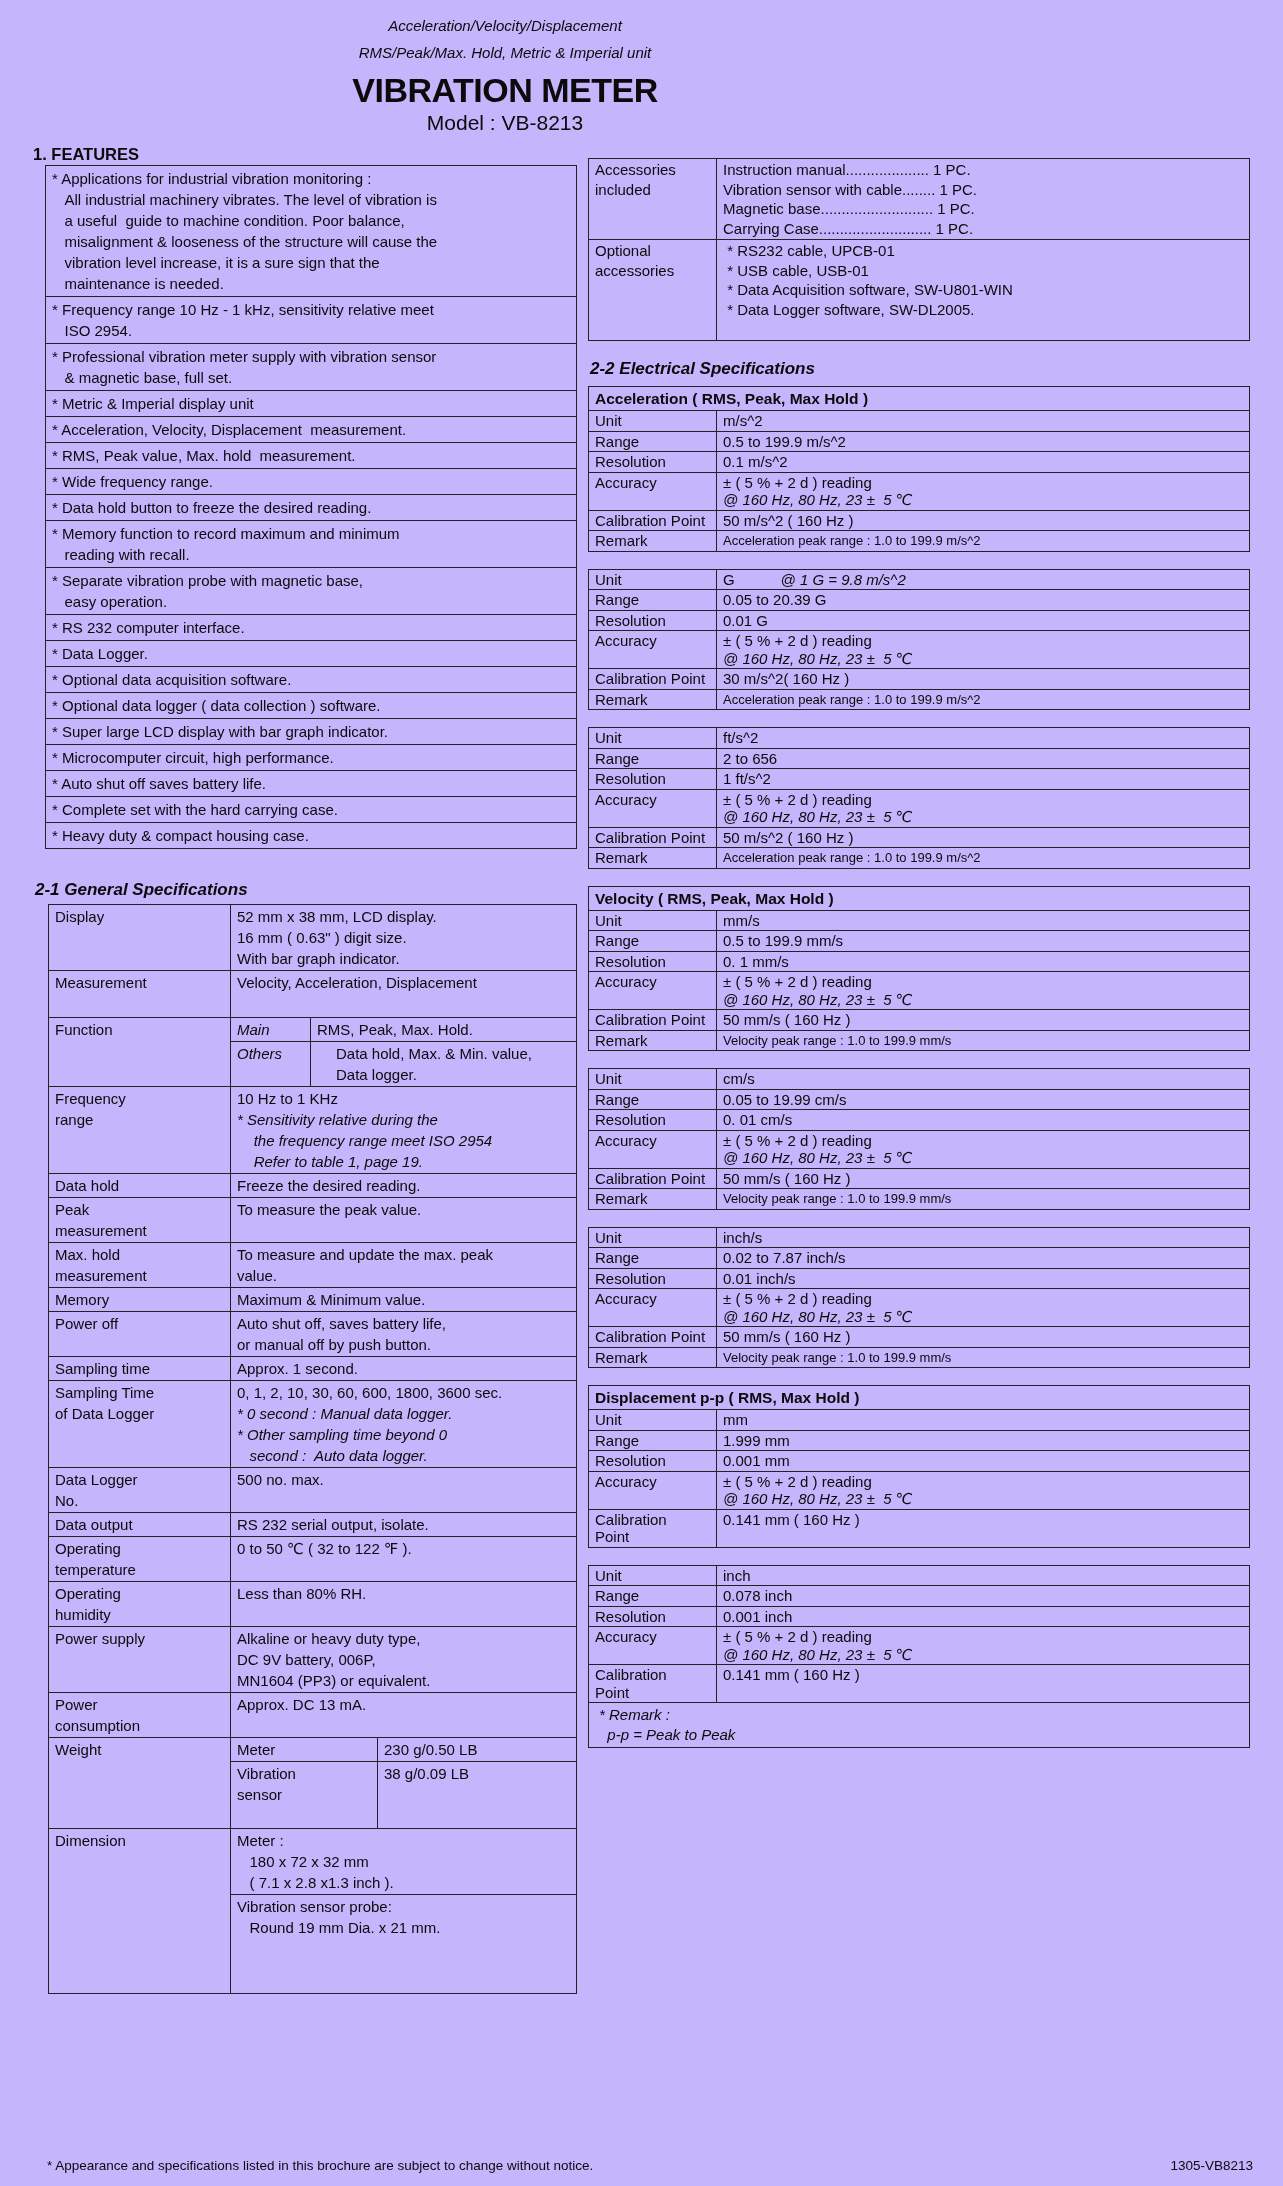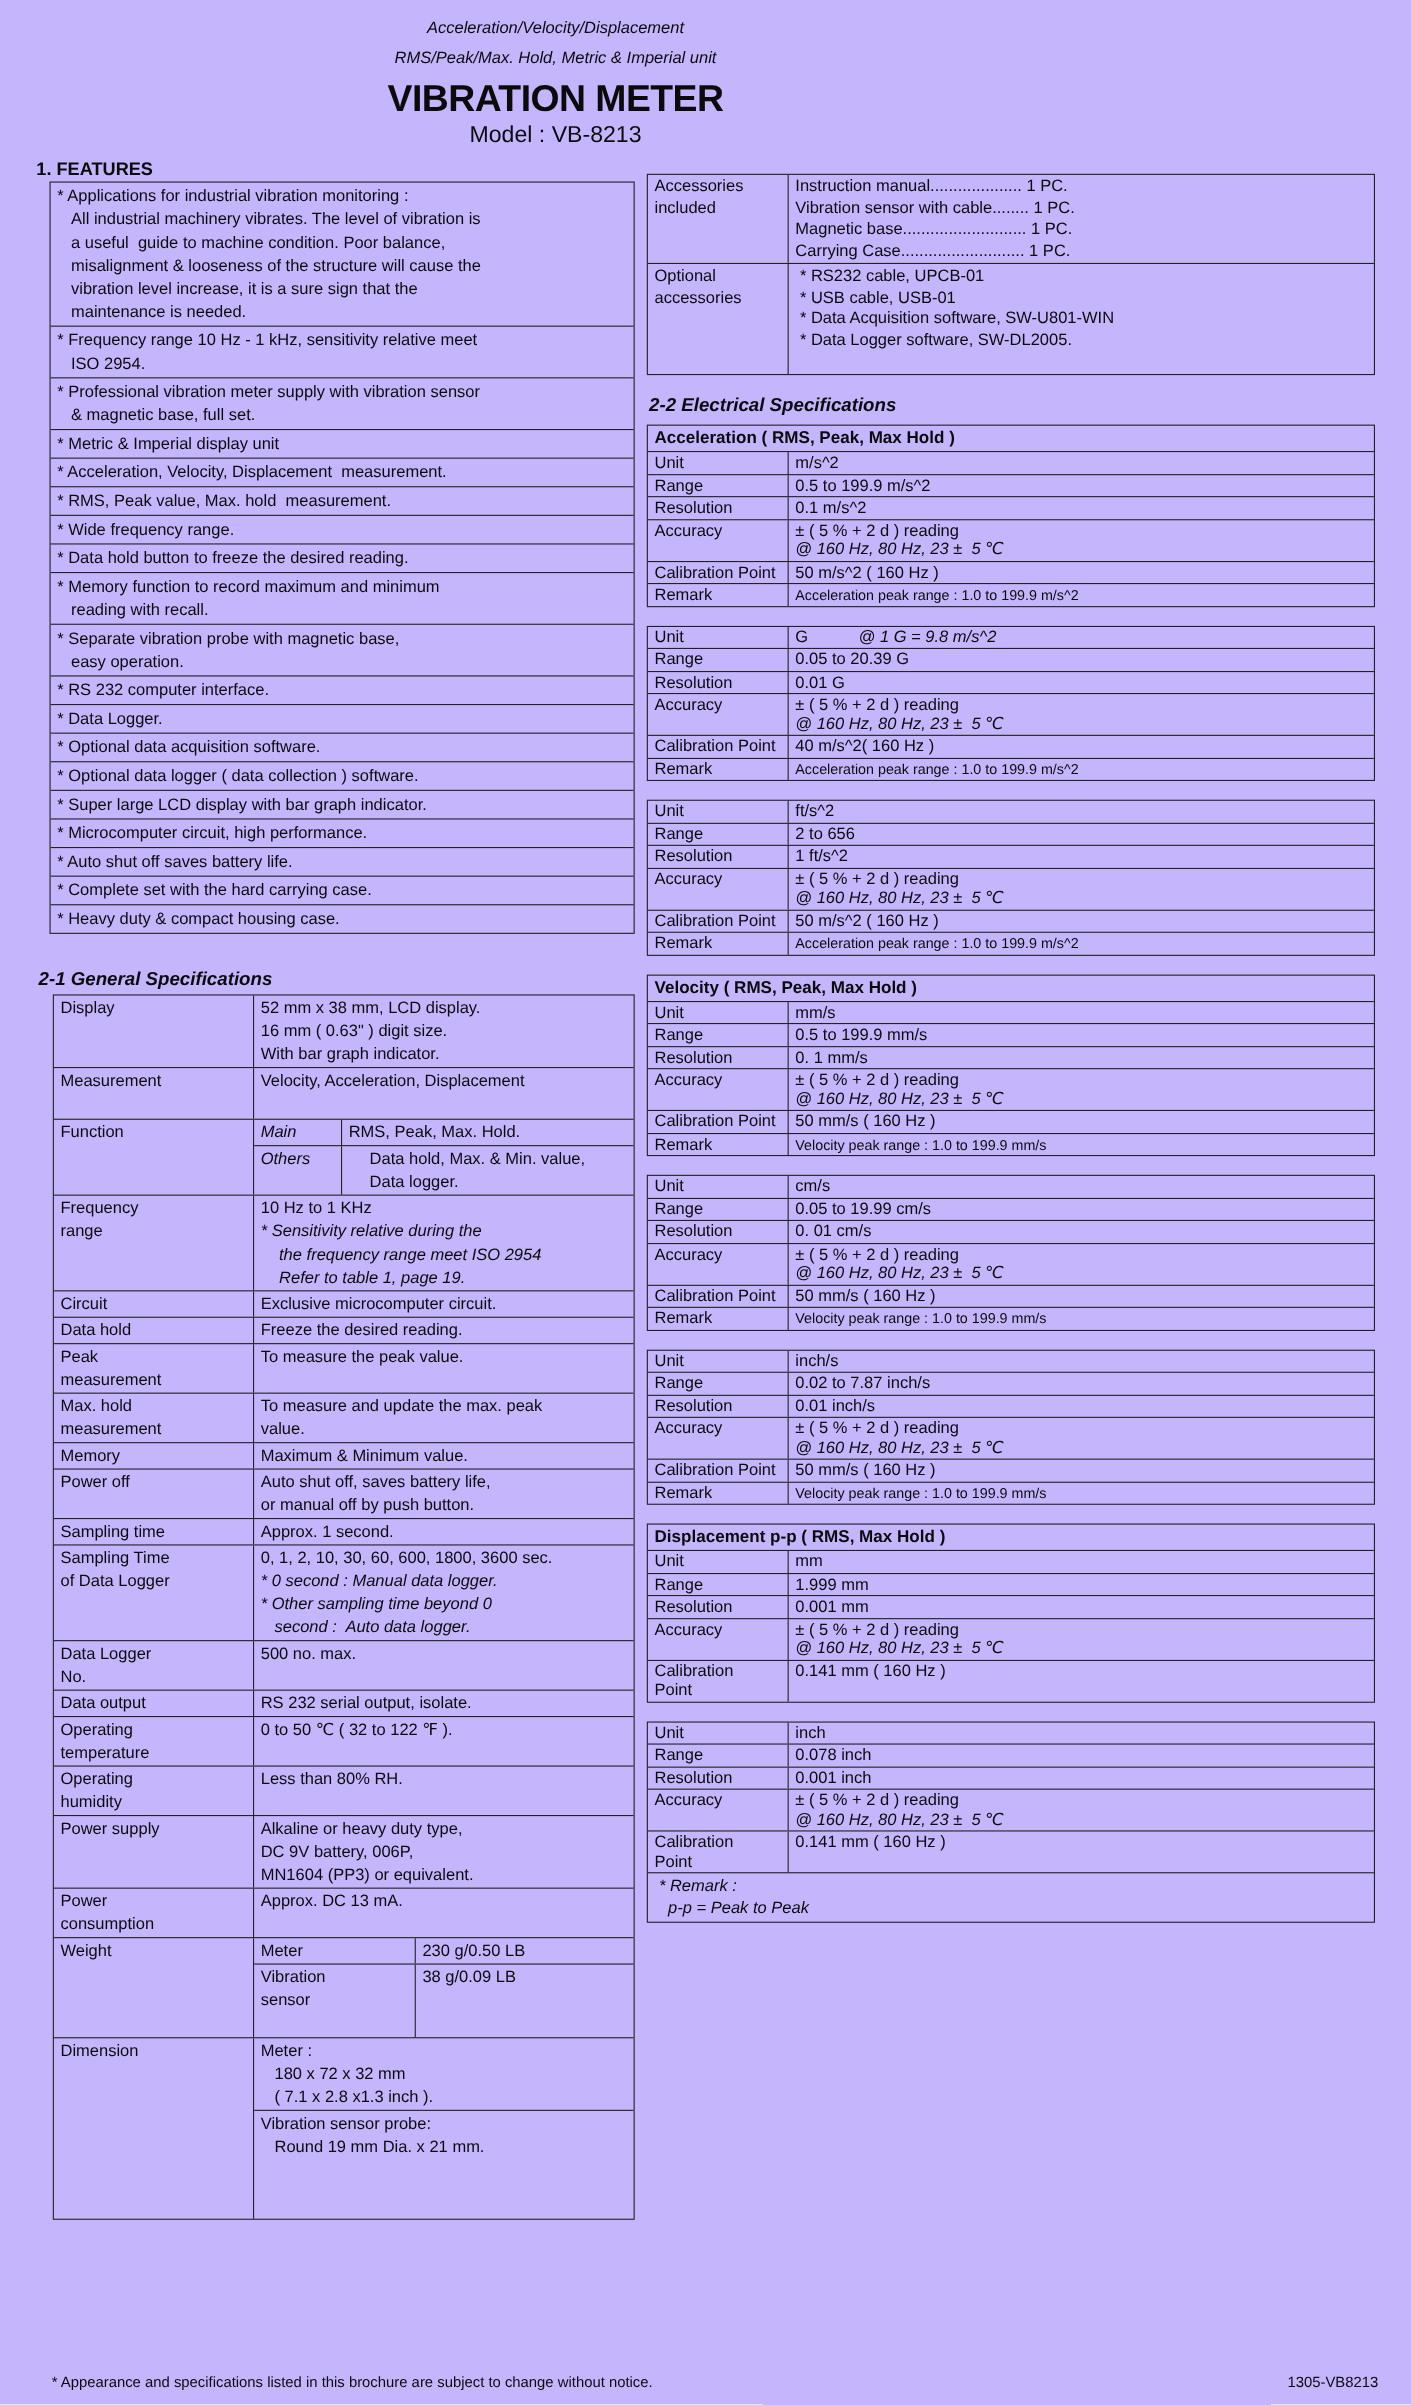--- a/index.html
+++ b/index.html
@@ -180,30 +180,20 @@
               <div class="gcell">
                 <div class="ln"><span>10 Hz to 1 KHz</span></div>
                 <div class="ln"><span class="i">* Sensitivity relative during the</span></div>
                 <div class="ln"><span class="i">    the frequency range meet ISO 2954</span></div>
                 <div class="ln"><span class="i">    Refer to table 1, page 19.</span></div>
               </div>
             </div>
           </div>
           <div class="grow">
             <div class="gcell glabel">
-              <div class="ln"><span>Circuit</span></div>
-            </div>
-            <div class="gval">
-              <div class="gcell">
-                <div class="ln"><span>Exclusive microcomputer circuit.</span></div>
-              </div>
-            </div>
-          </div>
-          <div class="grow">
-            <div class="gcell glabel">
               <div class="ln"><span>Data hold</span></div>
             </div>
             <div class="gval">
               <div class="gcell">
                 <div class="ln"><span>Freeze the desired reading.</span></div>
               </div>
             </div>
           </div>
           <div class="grow">
             <div class="gcell glabel">
@@ -496,21 +486,21 @@
               <div class="ecell evalue">
                 <div class="ln"><span>± ( 5 % + 2 d ) reading</span></div>
                 <div class="ln"><span class="i">@ 160 Hz, 80 Hz, 23 ±  5 ℃</span></div>
               </div>
             </div>
             <div class="erow">
               <div class="ecell elabel">
                 <div class="ln"><span>Calibration Point</span></div>
               </div>
               <div class="ecell evalue">
-                <div class="ln"><span>40 m/s^2( 160 Hz )</span></div>
+                <div class="ln"><span>30 m/s^2( 160 Hz )</span></div>
               </div>
             </div>
             <div class="erow">
               <div class="ecell elabel">
                 <div class="ln"><span>Remark</span></div>
               </div>
               <div class="ecell evalue small">
                 <div class="ln"><span>Acceleration peak range : 1.0 to 199.9 m/s^2</span></div>
               </div>
             </div>

